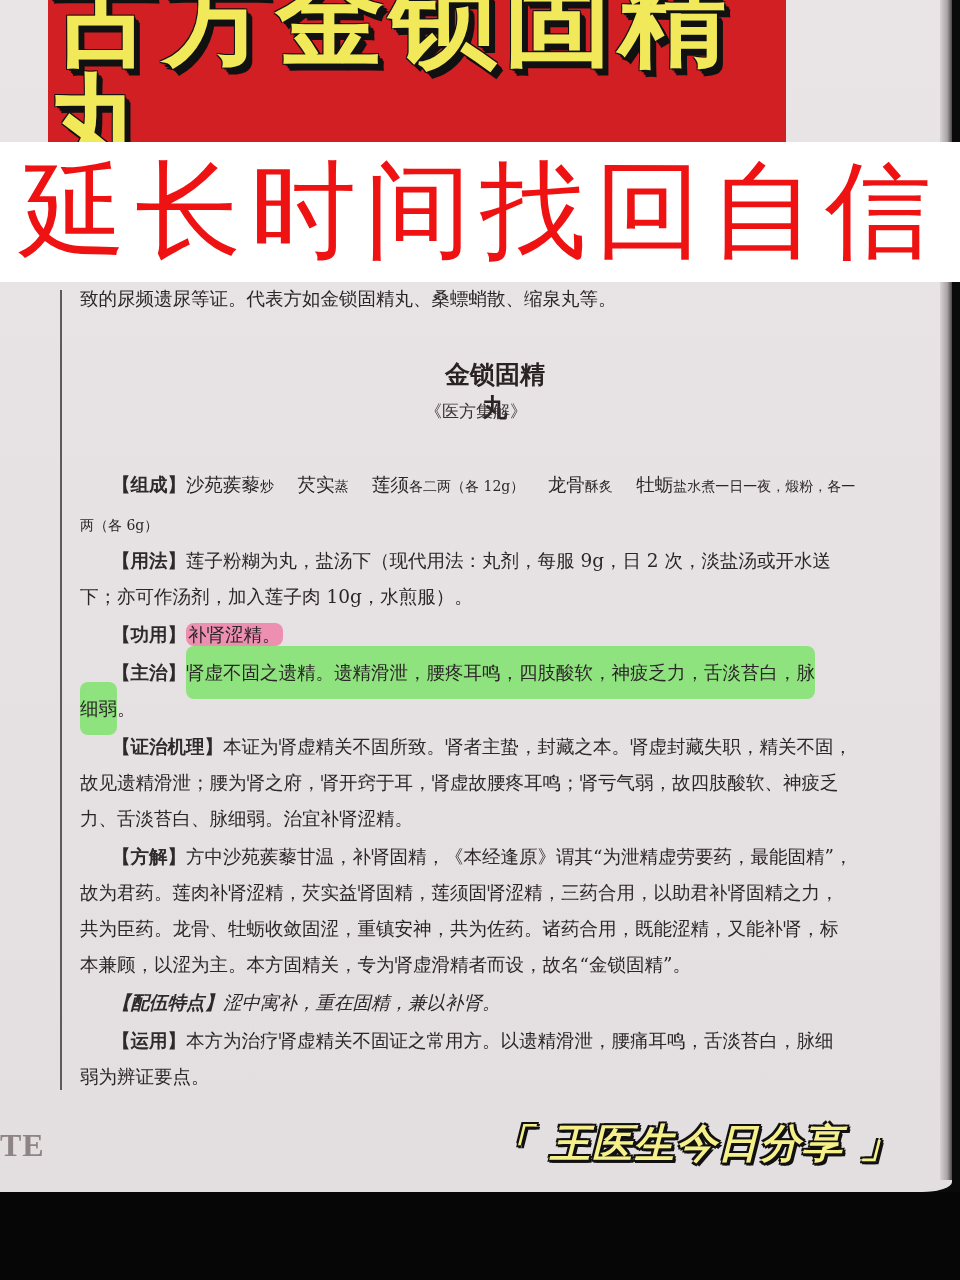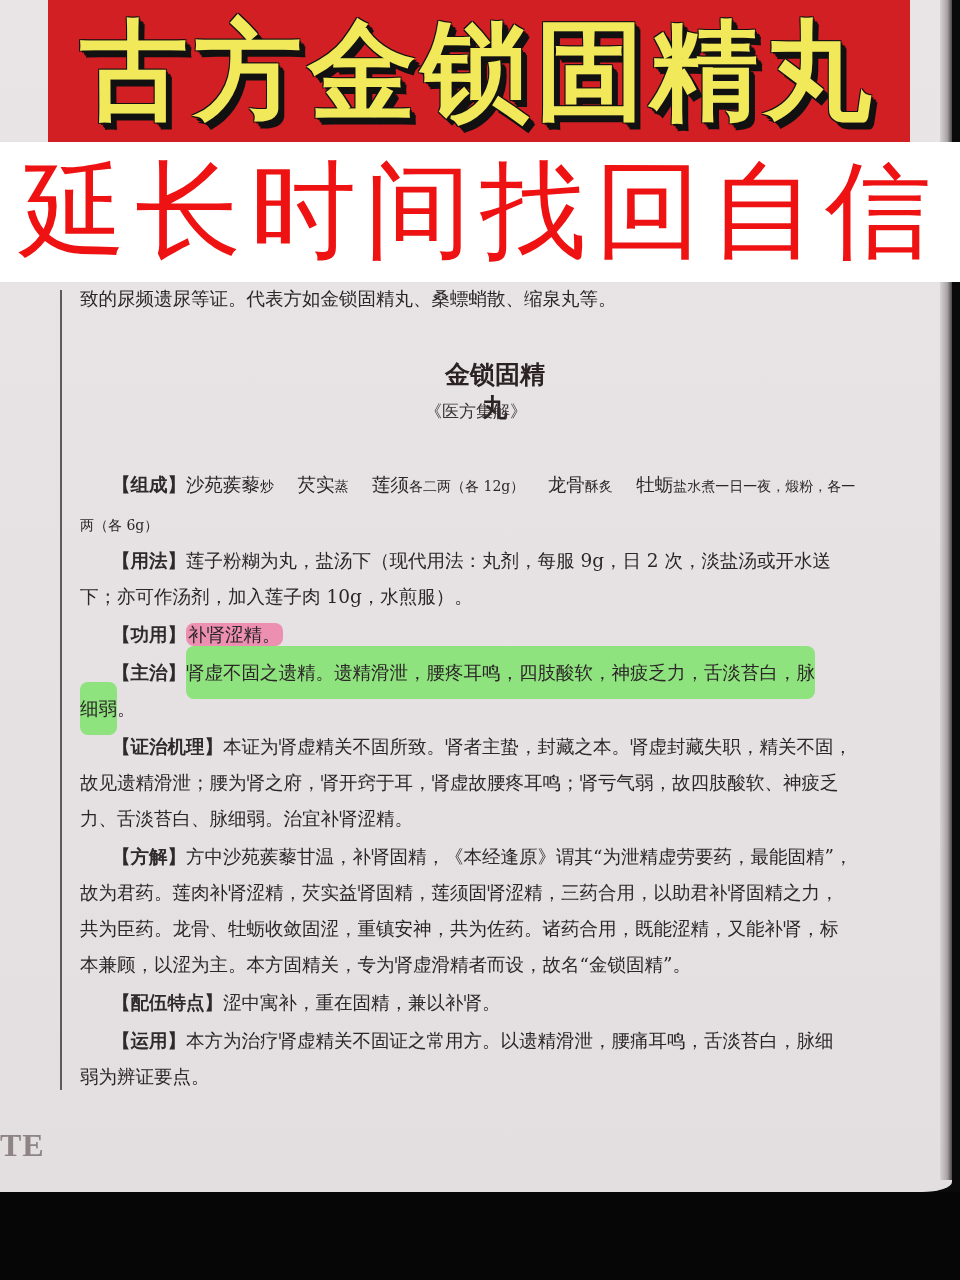--- a/index.html
+++ b/index.html
@@ -20,23 +20,23 @@
       background: #5e595b;
     }
     .margin-mark {
       position: absolute; left: 0; top: 1132px; width: 44px; height: 26px;
       font-family: Liberation Serif, serif; font-weight: bold; font-size: 32px;
       color: #8f8485; letter-spacing: 1px; overflow: hidden; line-height: 26px;
     }
 
     
     .banner-red {
-      position: absolute; left: 48px; top: 0; width: 862px; height: 142px;
+      position: absolute; left: 48px; top: 0; width: 738px; height: 142px;
       background: #d21f23;
-      display: flex; align-items: center; justify-content: center; text-align: center;
+      display: flex; align-items: center; justify-content: center;
     }
     .banner-red-text {
       font-family: "DejaVu Serif", serif; font-weight: bold;
       font-size: 108px; letter-spacing: 6px; color: #f2e95a;
       text-shadow: 5px 5px 0 #111, 6px 7px 0 #111, -1px -1px 0 #111, 1px -1px 0 #111, -1px 1px 0 #111, 2px 2px 0 #111, 4px 4px 0 #111;
       line-height: 1;
       margin-top: -2px;
     }
     .banner-white {
       position: absolute; left: 0; top: 142px; width: 960px; height: 140px;
@@ -124,30 +124,31 @@
     <div class="line" style="top:486px;">故见遗精滑泄；腰为肾之府，肾开窍于耳，肾虚故腰疼耳鸣；肾亏气弱，故四肢酸软、神疲乏</div>
     <div class="line" style="top:522px;">力、舌淡苔白、脉细弱。治宜补肾涩精。</div>
 
     <div class="line" style="top:560px; left:20px;">
       <span class="lead">【方解】</span><span>方中沙苑蒺藜甘温，补肾固精，《本经逢原》谓其“为泄精虚劳要药，最能固精”，</span>
     </div>
     <div class="line" style="top:596px;">故为君药。莲肉补肾涩精，芡实益肾固精，莲须固肾涩精，三药合用，以助君补肾固精之力，</div>
     <div class="line" style="top:632px;">共为臣药。龙骨、牡蛎收敛固涩，重镇安神，共为佐药。诸药合用，既能涩精，又能补肾，标</div>
     <div class="line" style="top:668px;">本兼顾，以涩为主。本方固精关，专为肾虚滑精者而设，故名“金锁固精”。</div>
 
-    <div class="line" style="top:706px; left:20px;">
+    <div class="line" style="top:706px; left:20px;font-style:italic;">
       <span class="lead">【配伍特点】</span><span>涩中寓补，重在固精，兼以补肾。</span>
     </div>
 
     <div class="line" style="top:744px; left:20px;">
       <span class="lead">【运用】</span><span>本方为治疗肾虚精关不固证之常用方。以遗精滑泄，腰痛耳鸣，舌淡苔白，脉细</span>
     </div>
     <div class="line" style="top:780px;">弱为辨证要点。</div>
   </div>
 
+  <div class="footer-tag">「 王医生今日分享 」</div>
 </div>
 
 <div class="banner-red">
   <div class="banner-red-text">古方金锁固精丸</div>
 </div>
 <div class="banner-white">
   <div class="banner-white-text">延长时间找回自信</div>
 </div>
 
 <div class="bottom-dark"></div>

